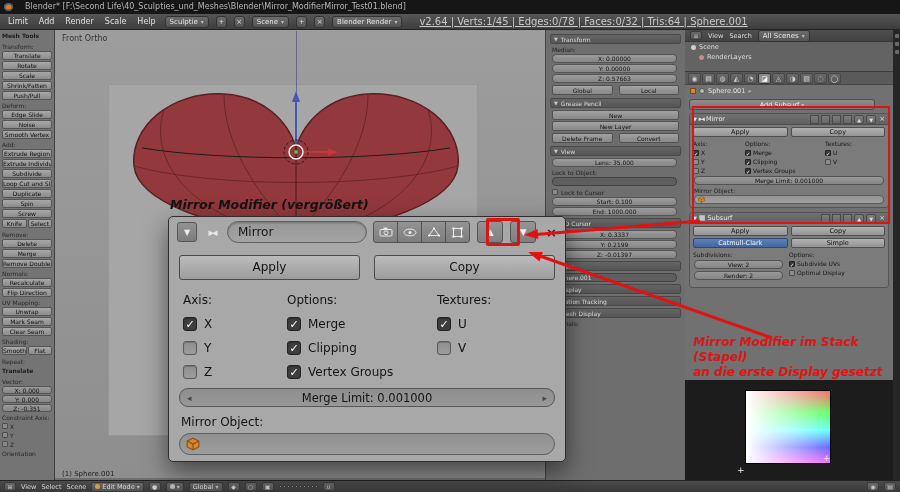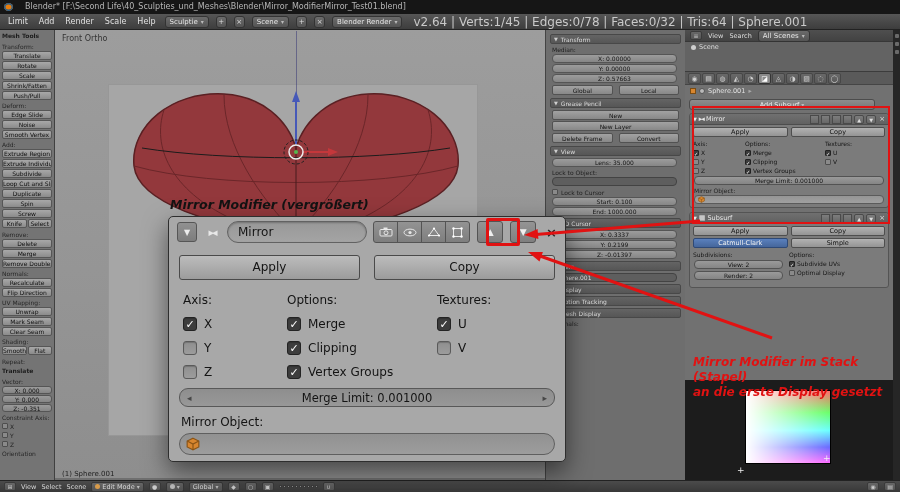--- a/index.html
+++ b/index.html
@@ -9,21 +9,21 @@
 
   
   .titlebar { position:absolute; left:0; top:0; width:900px; height:14px; background:#161616; color:#b6b6b6; font-size:8px; line-height:14px; padding-left:25px; white-space:nowrap; }
   .blogo { position:absolute; left:4px; top:3px; width:9px; height:8px; border-radius:50%; background:#e87d0d; box-shadow:inset 0 0 0 1.5px #2b5f8a; }
 
   
   .menubar { position:absolute; left:0; top:14px; width:900px; height:16px; background:linear-gradient(#565656,#3d3d3d); border-bottom:1px solid #222; display:flex; align-items:center; gap:7px; padding:0 6px; color:#e0e0e0; font-size:8px; white-space:nowrap; }
   .menu-item { padding:0 2px; }
   .sel { display:inline-flex; align-items:center; gap:3px; background:linear-gradient(#6b6b6b,#545454); border:1px solid #333; border-radius:3px; height:12px; padding:0 4px; font-size:7px; color:#e6e6e6; }
   .tinybtn { display:inline-flex; align-items:center; justify-content:center; width:11px; height:12px; background:linear-gradient(#6b6b6b,#545454); border:1px solid #333; border-radius:3px; font-size:7px; color:#ddd; }
-  .stats { font-size:12px; color:#c9c9c9; margin-left:4px; }
+  .stats { font-size:10px; color:#c9c9c9; margin-left:10px;text-decoration:underline; }
   .caret { font-size:6px; color:#bbb; }
 
   
   .toolshelf { position:absolute; left:0; top:30px; width:55px; height:450px; background:#747474; border-right:1px solid #404040; padding:1px 2px; overflow:hidden; }
   .ts-hdr { font-size:6px; font-weight:bold; color:#1d1d1d; padding:1px 0 2px; }
   .ts-label { font-size:6px; color:#272727; margin:2px 0 1px; }
   .ts-btn { height:9px; line-height:8px; font-size:6px; color:#101010; text-align:center; background:linear-gradient(#a8a8a8,#8b8b8b); border:1px solid #565656; border-radius:2px; margin-bottom:1px; overflow:hidden; white-space:nowrap; }
   .ts-row { display:flex; gap:1px; }
   .ts-row .ts-btn { flex:1; }
   .ts-slider { height:8px; line-height:7px; font-size:6px; color:#111; text-align:center; background:linear-gradient(#9b9b9b,#858585); border:1px solid #555; border-radius:3px; margin-bottom:1px; }
@@ -123,21 +123,21 @@
   .cb { width:14px; height:14px; border-radius:3px; background:linear-gradient(#8f8f8f,#9c9c9c); border:1px solid #5a5a5a; box-shadow:inset 0 1px 1px rgba(0,0,0,.2); position:relative; flex:0 0 auto; }
   .cb.on { background:#3d3d3d; border-color:#232323; }
   .cb.on::after { content:"✓"; position:absolute; left:0; top:0; width:100%; color:#fff; font-size:11px; line-height:14px; text-align:center; }
   .ov-slider { margin:0 10px; height:19px; border-radius:9px; background:linear-gradient(#8e8e8e,#989898); border:1px solid #585858; display:flex; align-items:center; justify-content:space-between; padding:0 7px; font-size:11.5px; color:#141414; }
   .ov-slider .sarr { font-size:9px; color:#474747; }
   .ov-mirrlabel { margin:8px 12px 4px; font-size:12px; color:#141414; }
   .ov-objfield { margin:0 10px; height:22px; border-radius:11px; background:linear-gradient(#919191,#9d9d9d); border:1px solid #5f5f5f; display:flex; align-items:center; padding-left:6px; gap:5px; }
 
   
   .red-rect-props { position:absolute; left:692px; top:106px; width:198px; height:118px; border:2px solid #e11212; z-index:8; }
-  .annotation { position:absolute; left:693px; top:355px; width:200px; font-size:12px; font-weight:bold; font-style:italic; color:#e11212; line-height:15px; z-index:9; }
+  .annotation { position:absolute; left:693px; top:335px; width:200px; font-size:12px; font-weight:bold; font-style:italic; color:#e11212; line-height:15px; z-index:9; }
   .anno-svg { position:absolute; left:0; top:0; z-index:9; pointer-events:none; }
 </style>
 </head>
 <body>
 
 <div class="root">
 
   <div class="titlebar">
     <span class="blogo"></span>
     <span>Blender* [F:\Second Life\40_Sculpties_und_Meshes\Blender\Mirror_ModifierMirror_Test01.blend]</span>
@@ -333,20 +333,24 @@
       <span>View</span>
       <span>Search</span>
       <span class="sel">
         <span>All Scenes</span>
         <span class="caret">▾</span>
       </span>
     </div>
     <div class="ol-row">
       <span class="dot" style="background:#cfcfcf"></span>
       <span>Scene</span>
+    </div>
+    <div class="ol-row" style="padding-left:14px">
+      <span class="dot" style="background:#c98a8a"></span>
+      <span>RenderLayers</span>
     </div>
   </div>
 
   <div class="rightstrip">
       <i></i>
       <i></i>
       <i></i>
     </div>
 
   <div class="props">

